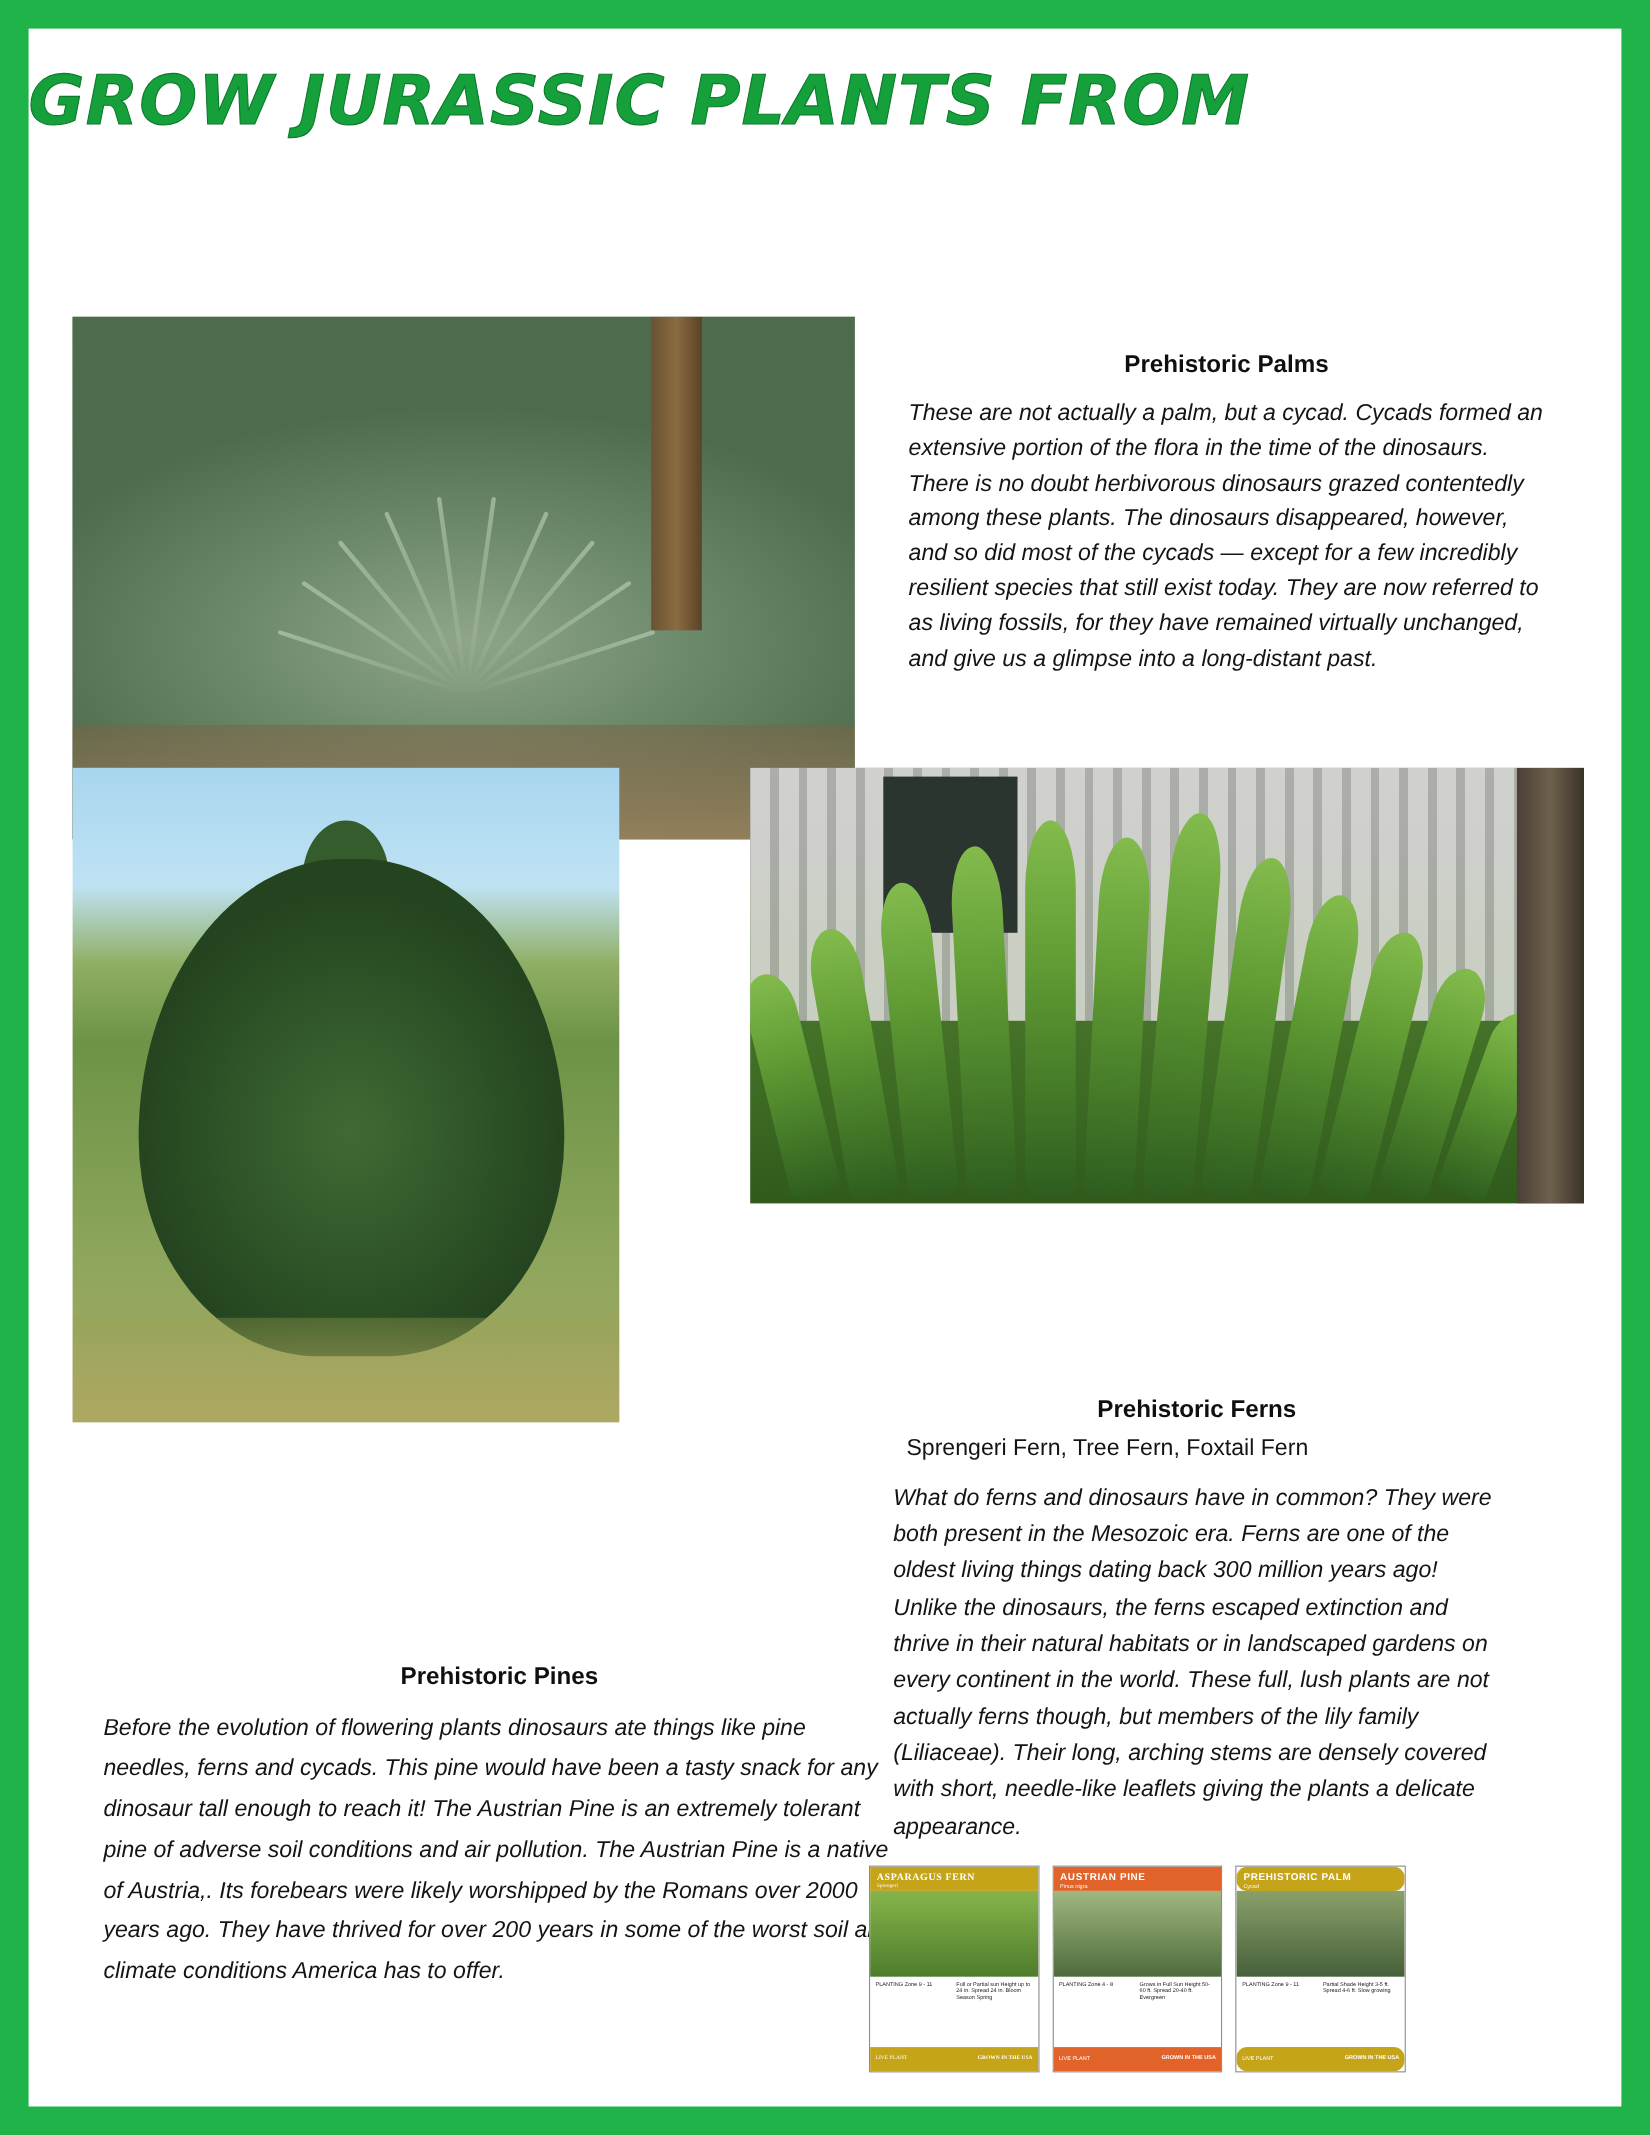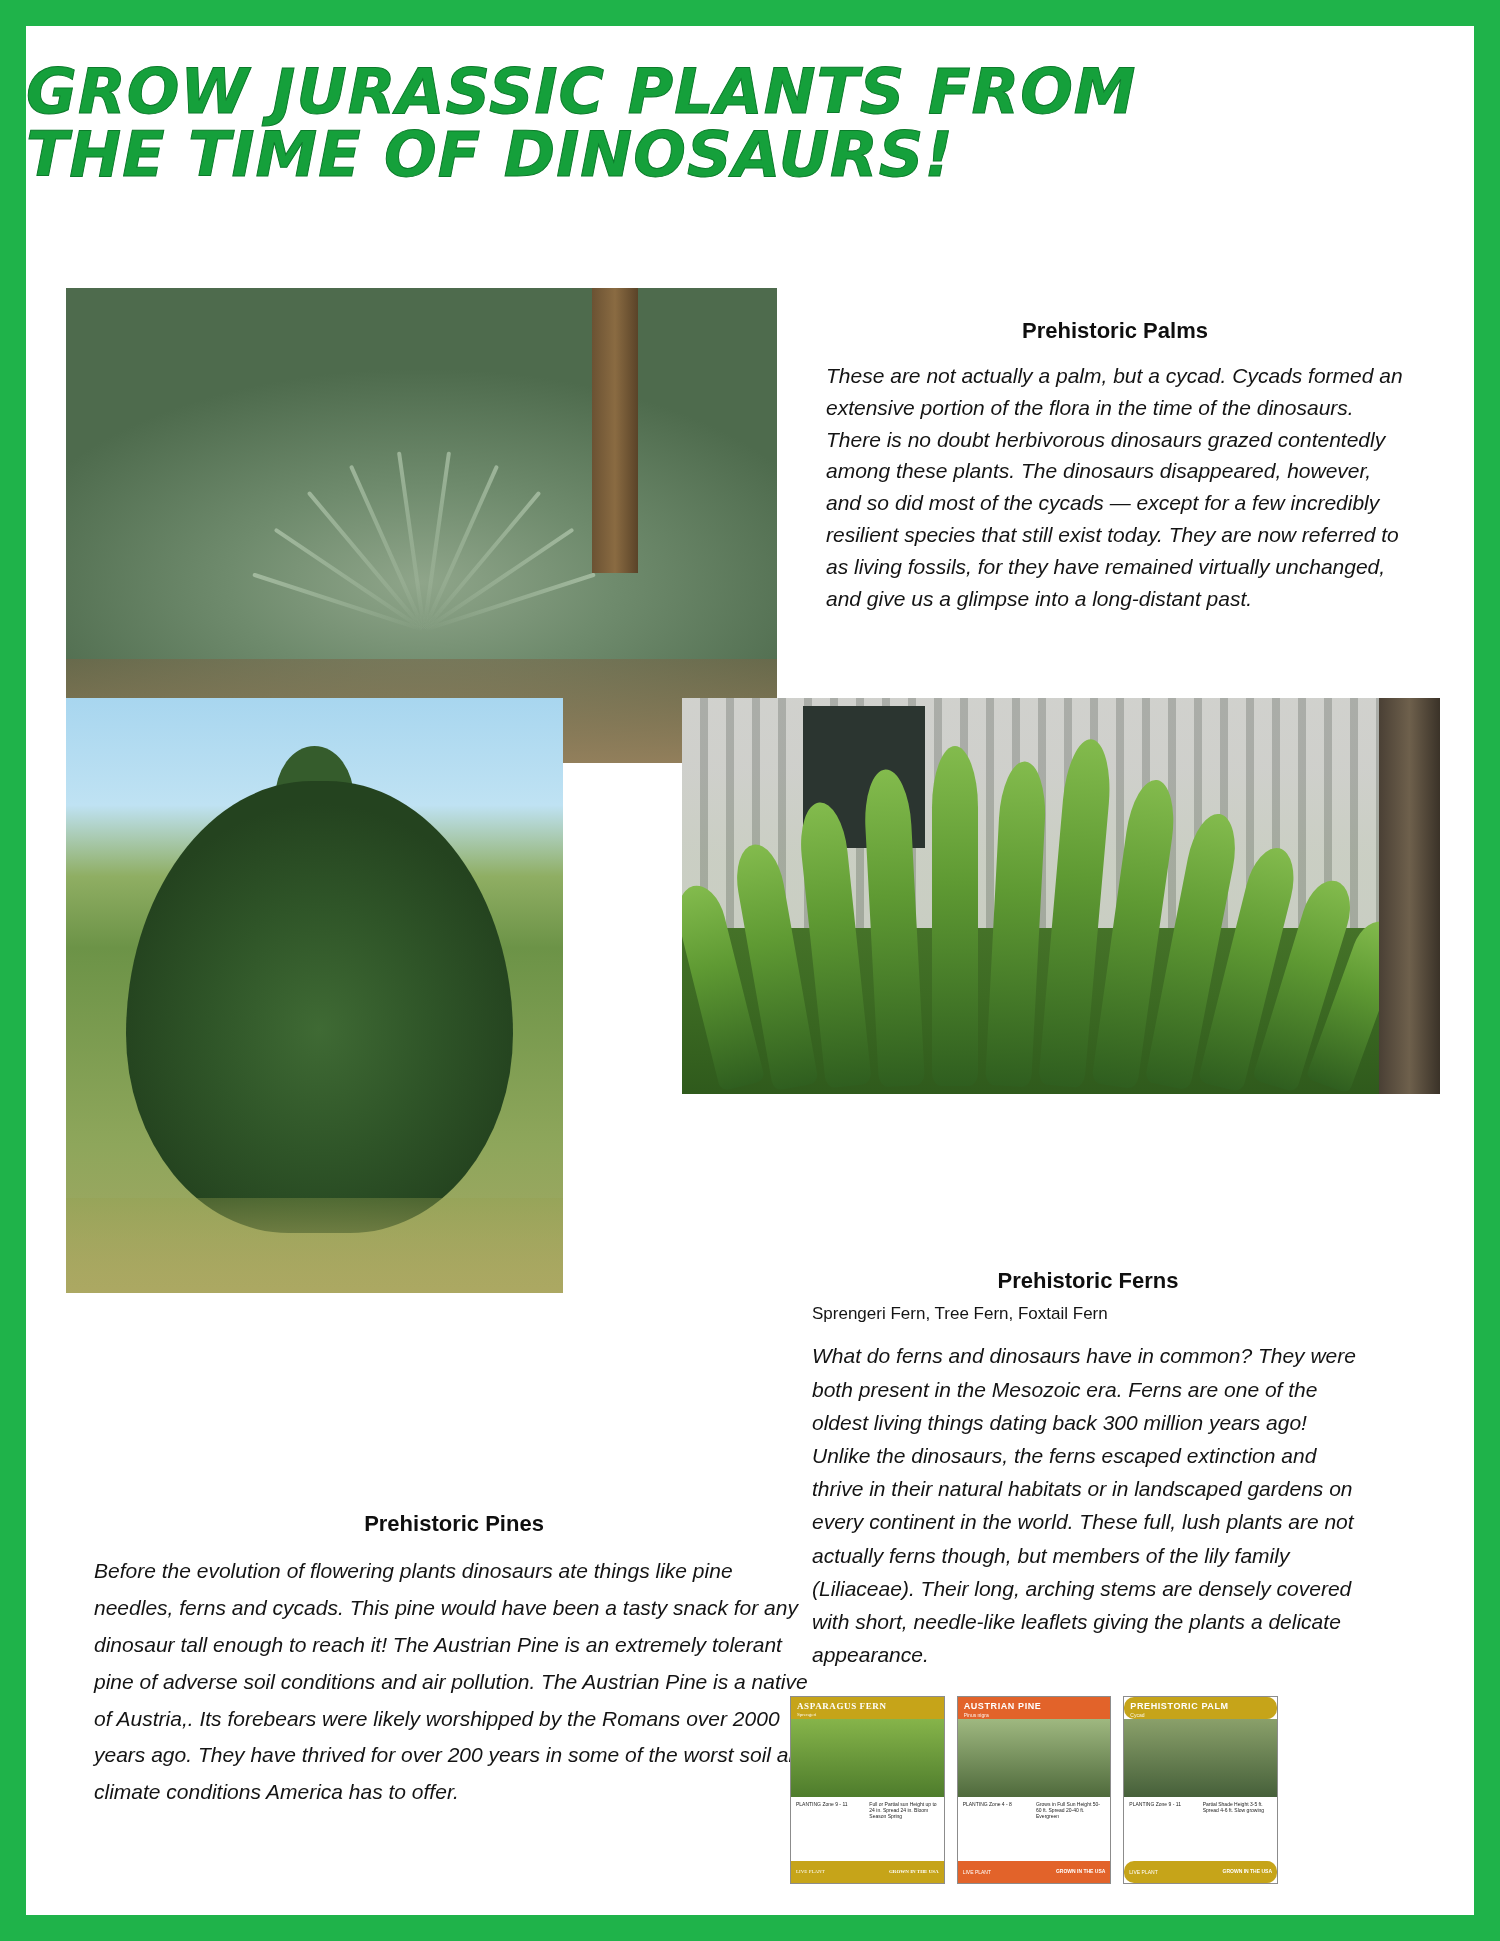--- a/index.html
+++ b/index.html
@@ -272,23 +272,23 @@
   }
   .sec-head {
     font-weight: bold;
     font-size: 22px;
     line-height: 1.35;
     margin: 0 0 14px 0;
     color: #0f0f0f;
     text-align: center;
   }
   .sec-sub {
-    font-size: 17px;
+    font-size: 21px;
     line-height: 1.4;
-    margin: -8px 0 14px 0;
+    margin: -8px 0 14px 12px;
   }
   .sec-body {
     font-size: 21px;
     line-height: 1.52;
     margin: 0;
     text-align: left;
     font-style: italic;
   }
 
   
@@ -321,21 +321,20 @@
 
 <div class="page">
 
   <div class="frame-inner-white"></div>
   <div class="frame-border"></div>
 
   <div class="content">
 
     <div class="title-block">
       <div class="title-line">GROW JURASSIC PLANTS FROM</div>
-      <div class="title-line">THE TIME OF DINOSAURS!</div>
     </div>
 
     <div class="photo" id="photo-cycad">
       <div class="trunk"></div>
       <div class="leaf-fan" style="transform:rotate(-72deg)"></div>
       <div class="leaf-fan" style="transform:rotate(-56deg)"></div>
       <div class="leaf-fan" style="transform:rotate(-40deg)"></div>
       <div class="leaf-fan" style="transform:rotate(-24deg)"></div>
       <div class="leaf-fan" style="transform:rotate(-8deg)"></div>
       <div class="leaf-fan" style="transform:rotate(8deg)"></div>

